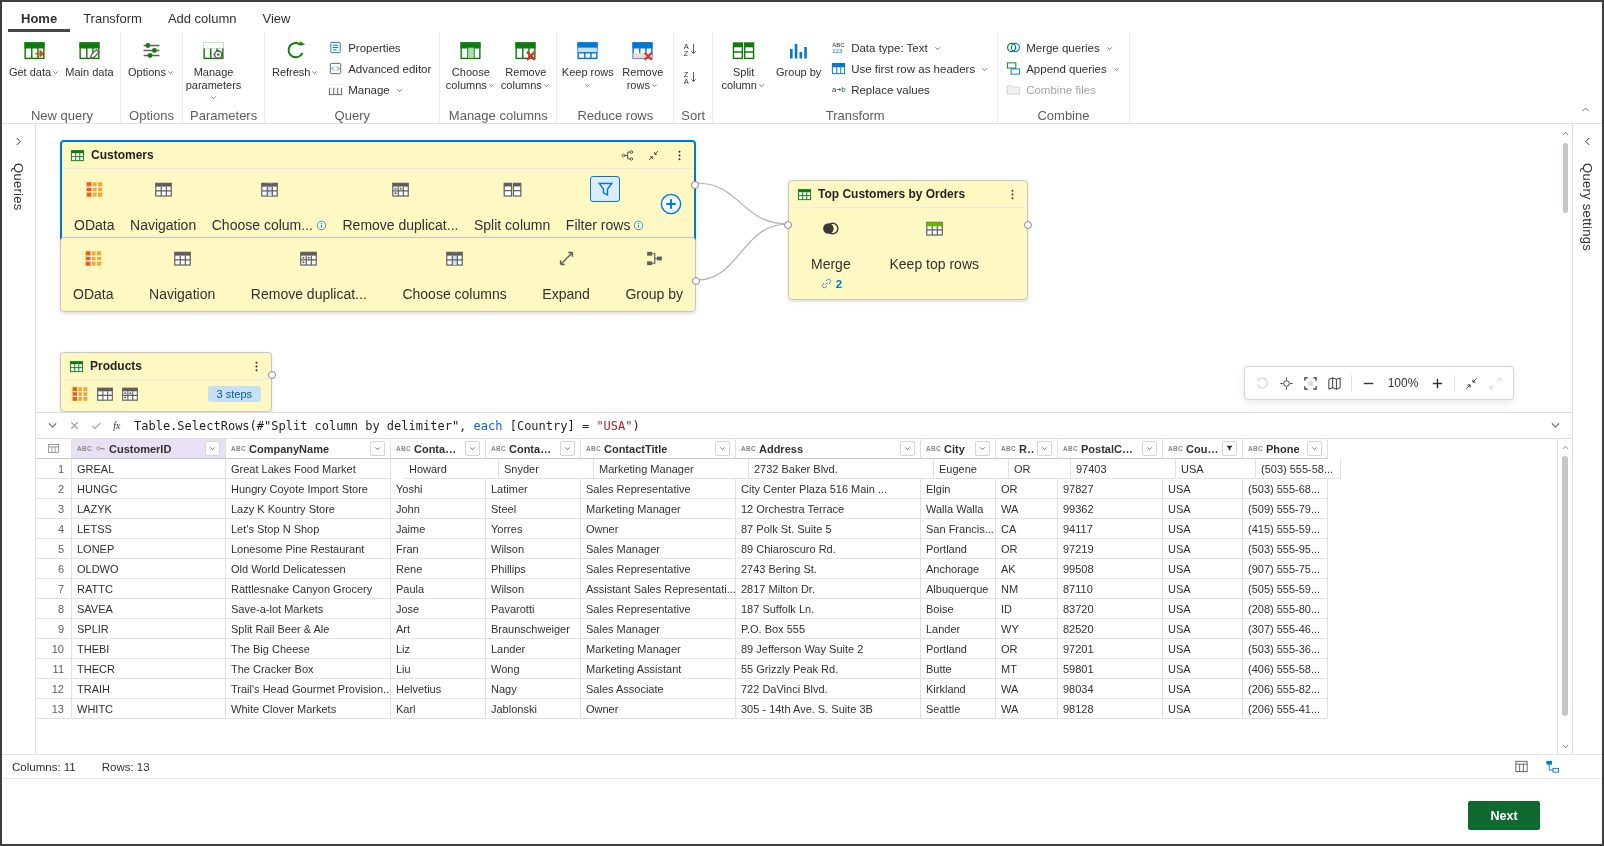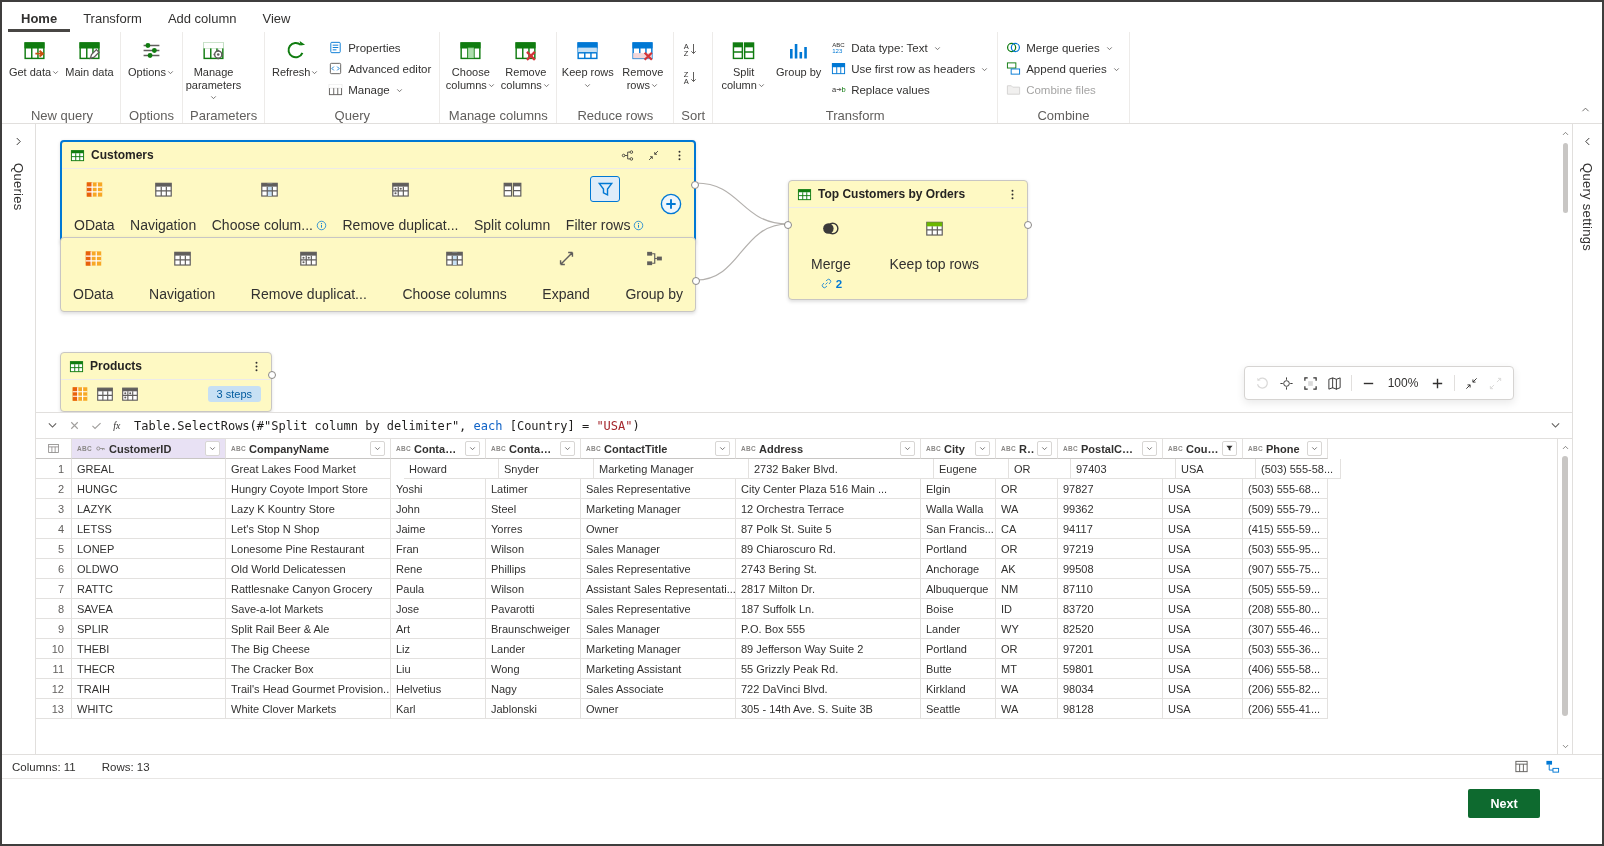--- a/index.html
+++ b/index.html
@@ -95,21 +95,21 @@
   .g-vscroll{width:15px;border-left:1px solid #e1dfdd;position:relative;background:#fff;flex:0 0 auto;}
   .g-vscroll .sarr{position:absolute;left:0;right:0;height:14px;display:flex;align-items:center;justify-content:center;}
   .sarr.up{top:1px;}
   .sarr.down{bottom:1px;}
   .g-vscroll svg{width:9px;height:9px;}
   .gs-thumb{position:absolute;left:4px;right:4px;top:17px;bottom:38px;background:#c8c6c4;border-radius:4px;}
   .statusbar{height:24px;flex:0 0 auto;border-top:1px solid #e1dfdd;display:flex;align-items:center;gap:26px;padding:0 10px;font-size:11.5px;color:#323130;background:#fff;}
   .sb-icons{margin-left:auto;display:flex;gap:16px;padding-right:32px;}
   .sb-icons .icon svg{width:15px;height:15px;}
   .bottombar{height:66px;flex:0 0 auto;background:#fff;position:relative;border-top:1px solid #e8e6e4;}
-  .next-btn{position:absolute;right:62px;top:10px;min-width:72px;height:29px;background:#0e6a2f;color:#fff;border:none;border-radius:2px;font-size:12.5px;font-weight:600;font-family:inherit;cursor:default;}
+  .next-btn{position:absolute;right:62px;top:22px;min-width:72px;height:29px;background:#0e6a2f;color:#fff;border:none;border-radius:2px;font-size:12.5px;font-weight:600;font-family:inherit;cursor:default;}
 </style>
 </head>
 <body>
 
 <div class="window" data-name="power-query-window">
 
   <div class="tabs" id="tabs" data-name="ribbon-tabs">
       <div class="tab active" data-name="tab-home">Home</div>
       <div class="tab" data-name="tab-transform">Transform</div>
       <div class="tab" data-name="tab-add-column">Add column</div>

